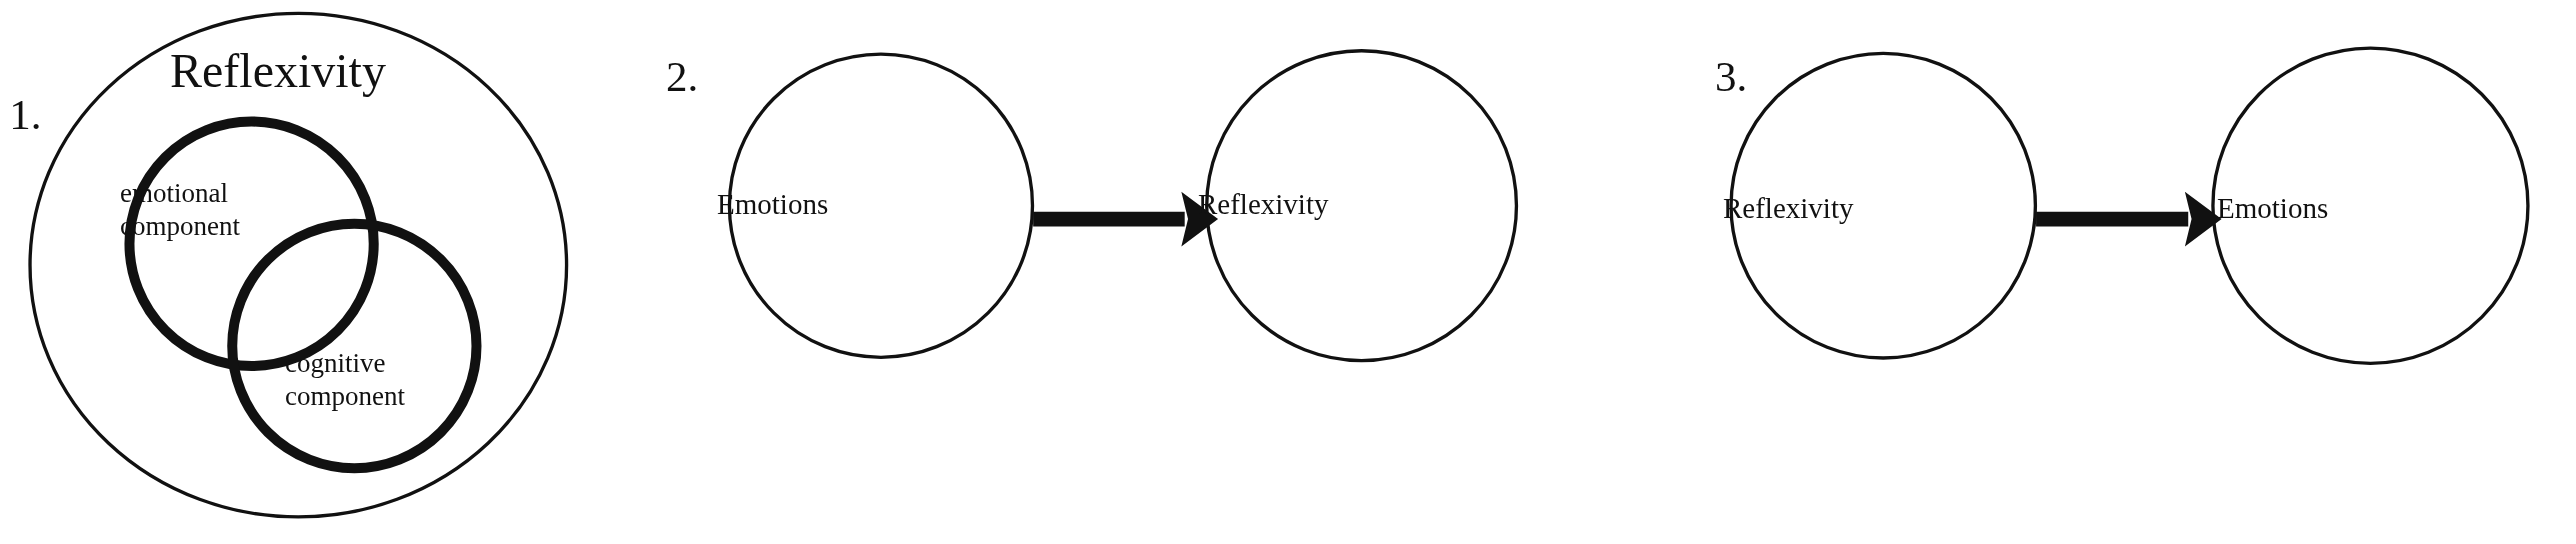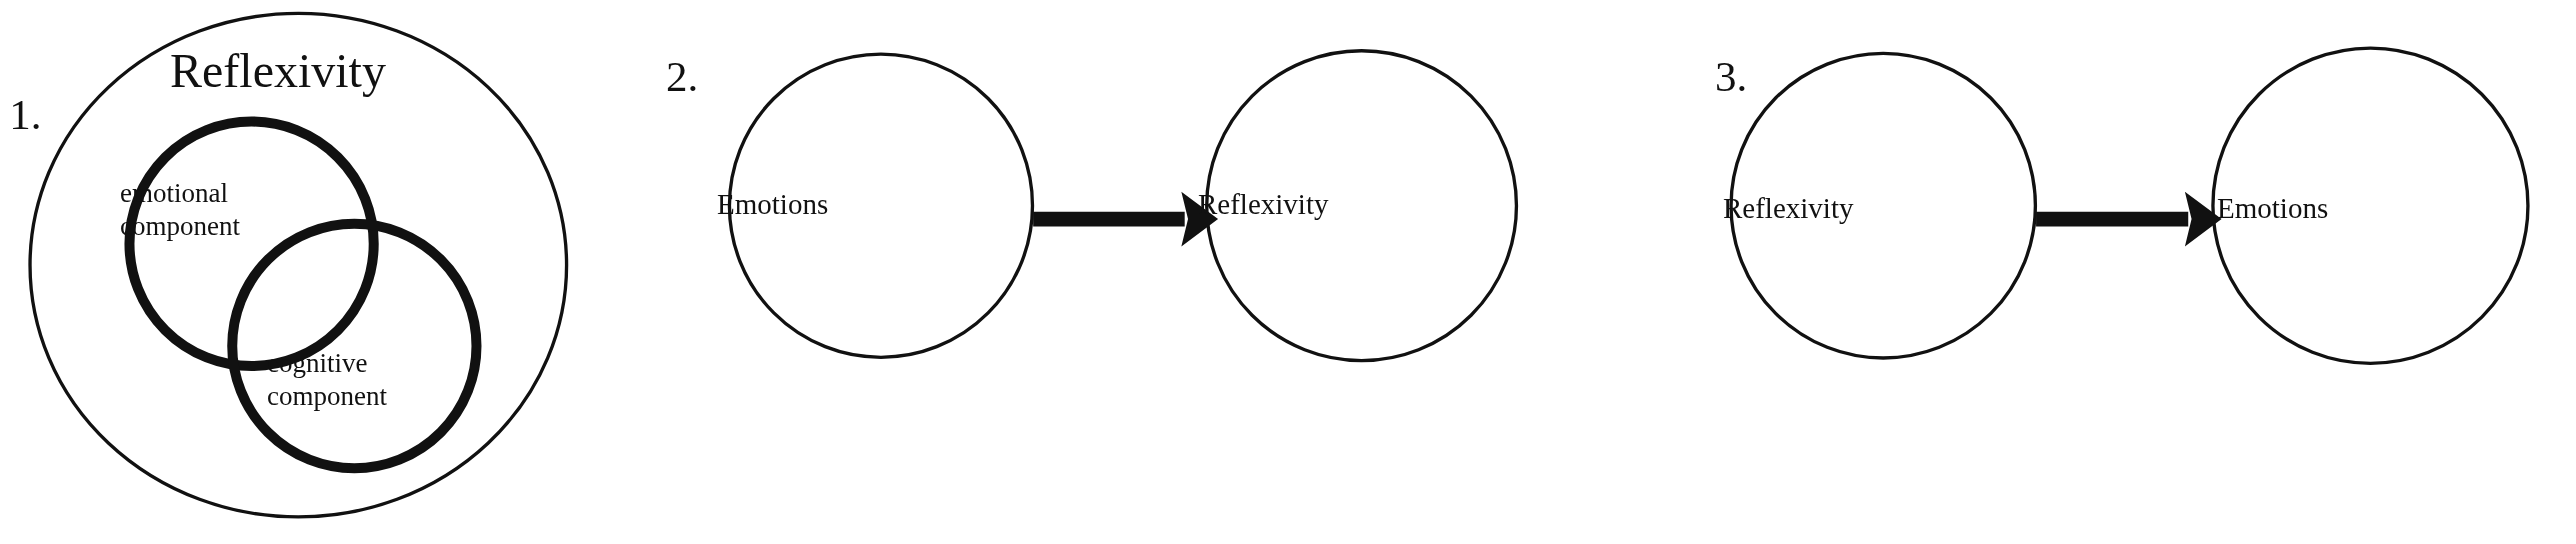--- a/index.html
+++ b/index.html
@@ -105,21 +105,21 @@
     left: 170px;
     top: 47px;
     width: 294px;
   }
   #label-emotional-component {
     left: 120px;
     top: 177px;
     width: 200px;
   }
   #label-cognitive-component {
-    left: 267px;
+    left: 285px;
     top: 347px;
     width: 200px;
   }
 
   
   #label-p2-source {
     left: 63px;
     top: 190px;
     width: 307px;
   }

